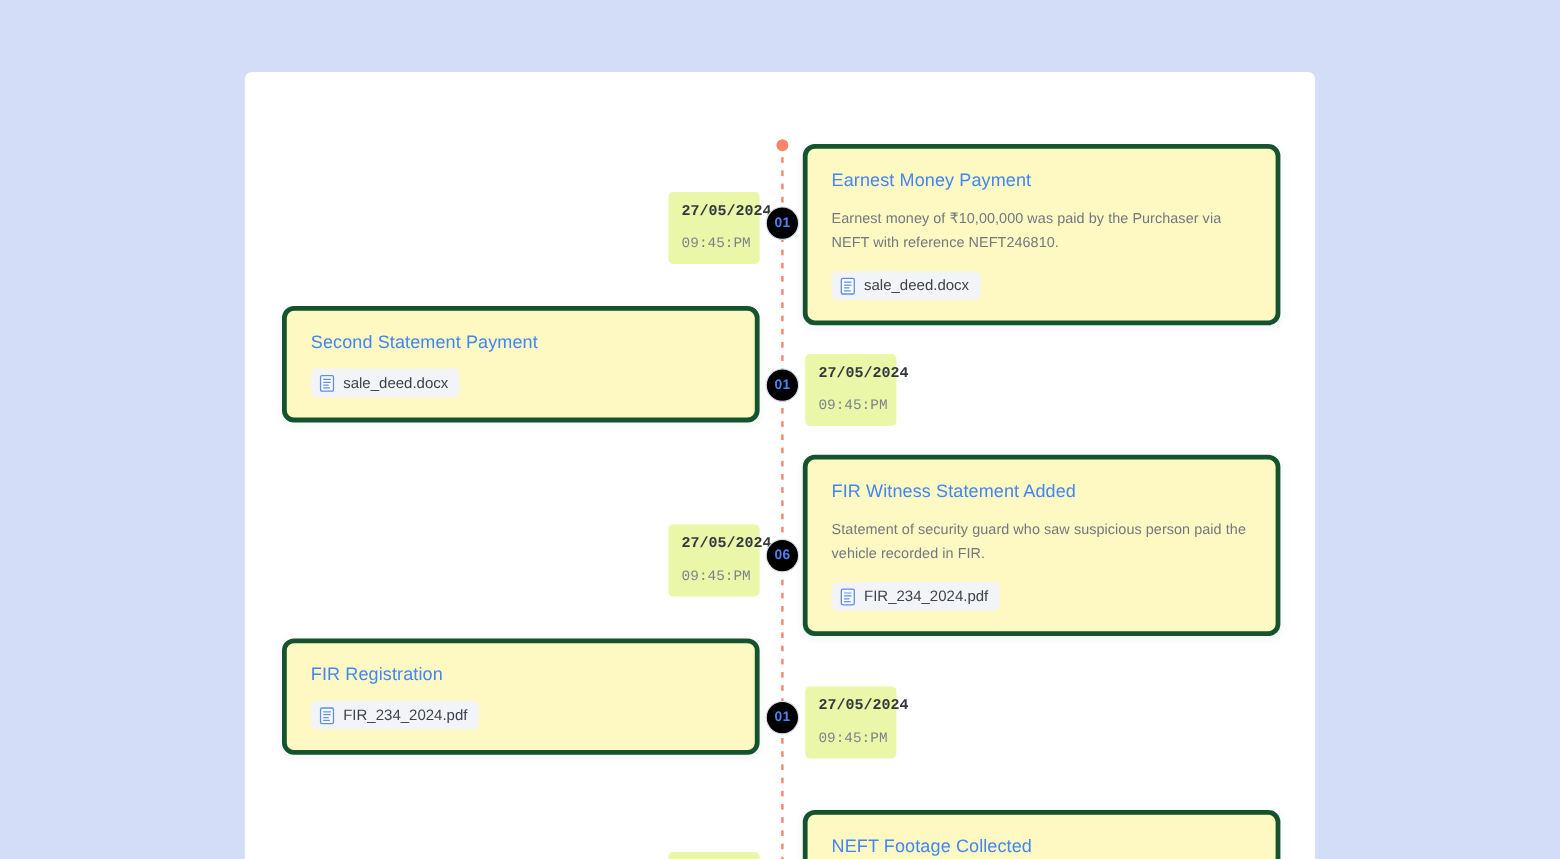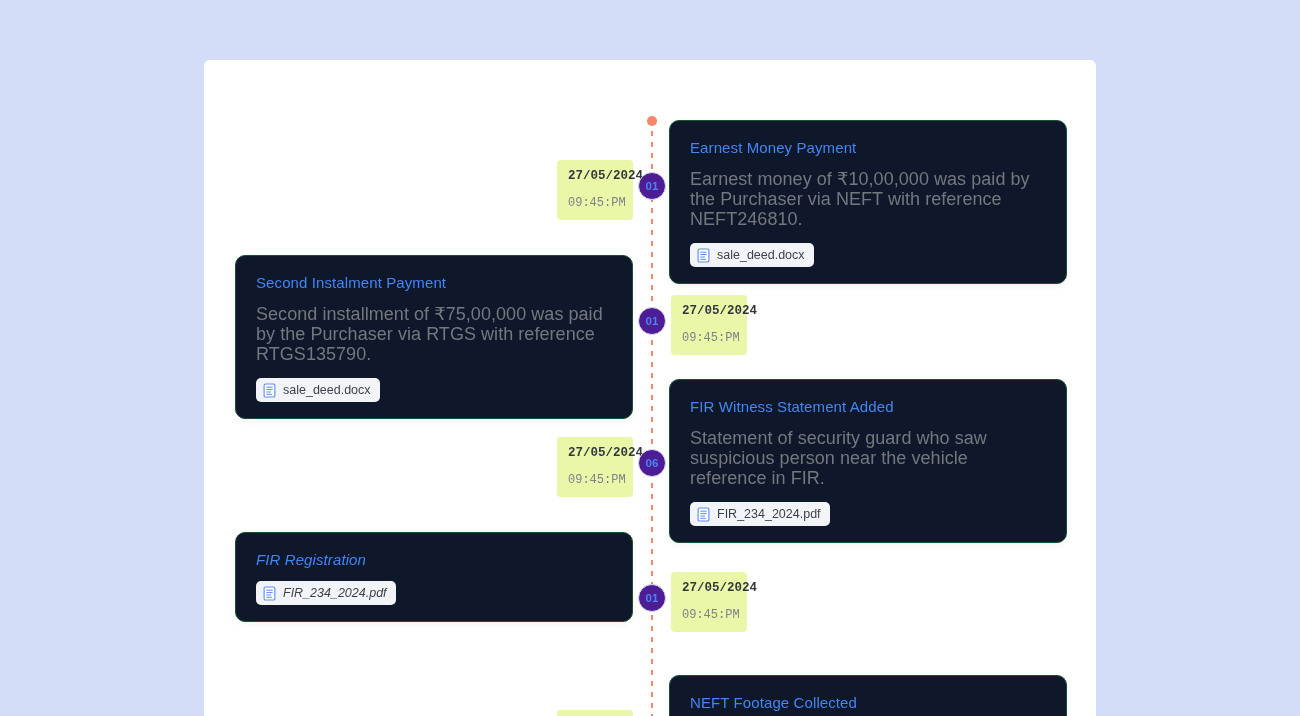--- a/index.html
+++ b/index.html
@@ -59,21 +59,21 @@
     width: 892px;
   }
 
   
   .marker {
     position: absolute;
     left: 434px;          
     width: 28px;
     height: 28px;
     border-radius: 50%;
-    background: #4c1d95;
+    background: #000000;
     border: 1.5px solid #d9dde6;
     display: flex;
     align-items: center;
     justify-content: center;
     font-size: 11.5px;
     font-weight: 700;
     color: #4b83f0;
     letter-spacing: .2px;
     z-index: 3;
   }
@@ -104,39 +104,39 @@
     font-size: 12px;
     color: #7d838d;
     line-height: 15px;
     white-space: nowrap;
   }
 
   
   .card {
     position: absolute;
     width: 398px;
-    background: #0f172a;
-    border: 1px solid #14532d;
+    background: #fef9c3;
+    border: 4px solid #14532d;
     border-radius: 10px;
     padding: 17px 20px 16px 20px;
     box-shadow: 0 2px 7px rgba(22,40,90,.055);
   }
   .card.side-left  { left: 31px; }    
   .card.side-right { left: 465px; }   
 
   .card h3 {
     font-size: 15px;
     font-weight: 500;
     color: #4285f4;
     line-height: 20px;
     letter-spacing: .1px;
     margin-bottom: 11px;
   }
   .card p {
-    font-size: 18px;
+    font-size: 12px;
     color: #73787f;
     line-height: 20px;
     letter-spacing: .05px;
     margin-bottom: 14px;
   }
 
   
   .chip {
     display: inline-flex;
     align-items: center;
@@ -188,22 +188,21 @@
 
   <div class="row" style="top:0;">
     <div class="badge right" style="top:235px;">
       <span class="d">27/05/2024</span>
       <span class="t">09:45:PM</span>
     </div>
     <div class="marker" style="top:247px;">
       <span>01</span>
     </div>
     <div class="card side-left" style="top:195px;">
-      <h3>Second Instalment Payment</h3>
-      <p>Second installment of ₹75,00,000 was paid by the Purchaser via RTGS with reference RTGS135790.</p>
+      <h3>Second Statement Payment</h3>
       <span class="chip">
         <svg class="doc-icon" viewBox="0 0 14 16">
           <rect x="1.2" y="1" width="11.6" height="14" rx="1.4" fill="#ffffff" stroke="#5b8def" stroke-width="1.2"></rect>
           <line x1="3.6" y1="4.4" x2="10.4" y2="4.4" stroke="#5b8def" stroke-width="1.1"></line>
           <line x1="3.6" y1="7" x2="10.4" y2="7" stroke="#5b8def" stroke-width="1.1"></line>
           <line x1="3.6" y1="9.6" x2="8.6" y2="9.6" stroke="#5b8def" stroke-width="1.1"></line>
           <line x1="3.6" y1="12.1" x2="9.6" y2="12.1" stroke="#5b8def" stroke-width="1.1"></line>
         </svg>
         <span class="chip-label">sale_deed.docx</span>
       </span>
@@ -213,21 +212,21 @@
   <div class="row" style="top:0;">
     <div class="badge left" style="top:377px;">
       <span class="d">27/05/2024</span>
       <span class="t">09:45:PM</span>
     </div>
     <div class="marker" style="top:389px;">
       <span>06</span>
     </div>
     <div class="card side-right" style="top:319px;">
       <h3>FIR Witness Statement Added</h3>
-      <p>Statement of security guard who saw suspicious person near the vehicle reference in FIR.</p>
+      <p>Statement of security guard who saw suspicious person paid the vehicle recorded in FIR.</p>
       <span class="chip">
         <svg class="doc-icon" viewBox="0 0 14 16">
           <rect x="1.2" y="1" width="11.6" height="14" rx="1.4" fill="#ffffff" stroke="#5b8def" stroke-width="1.2"></rect>
           <line x1="3.6" y1="4.4" x2="10.4" y2="4.4" stroke="#5b8def" stroke-width="1.1"></line>
           <line x1="3.6" y1="7" x2="10.4" y2="7" stroke="#5b8def" stroke-width="1.1"></line>
           <line x1="3.6" y1="9.6" x2="8.6" y2="9.6" stroke="#5b8def" stroke-width="1.1"></line>
           <line x1="3.6" y1="12.1" x2="9.6" y2="12.1" stroke="#5b8def" stroke-width="1.1"></line>
         </svg>
         <span class="chip-label">FIR_234_2024.pdf</span>
       </span>
@@ -235,21 +234,21 @@
   </div>
 
   <div class="row" style="top:0;">
     <div class="badge right" style="top:512px;">
       <span class="d">27/05/2024</span>
       <span class="t">09:45:PM</span>
     </div>
     <div class="marker" style="top:524px;">
       <span>01</span>
     </div>
-    <div class="card side-left" style="top:472px;font-style:italic;">
+    <div class="card side-left" style="top:472px;">
       <h3>FIR Registration</h3>
       <span class="chip">
         <svg class="doc-icon" viewBox="0 0 14 16">
           <rect x="1.2" y="1" width="11.6" height="14" rx="1.4" fill="#ffffff" stroke="#5b8def" stroke-width="1.2"></rect>
           <line x1="3.6" y1="4.4" x2="10.4" y2="4.4" stroke="#5b8def" stroke-width="1.1"></line>
           <line x1="3.6" y1="7" x2="10.4" y2="7" stroke="#5b8def" stroke-width="1.1"></line>
           <line x1="3.6" y1="9.6" x2="8.6" y2="9.6" stroke="#5b8def" stroke-width="1.1"></line>
           <line x1="3.6" y1="12.1" x2="9.6" y2="12.1" stroke="#5b8def" stroke-width="1.1"></line>
         </svg>
         <span class="chip-label">FIR_234_2024.pdf</span>

